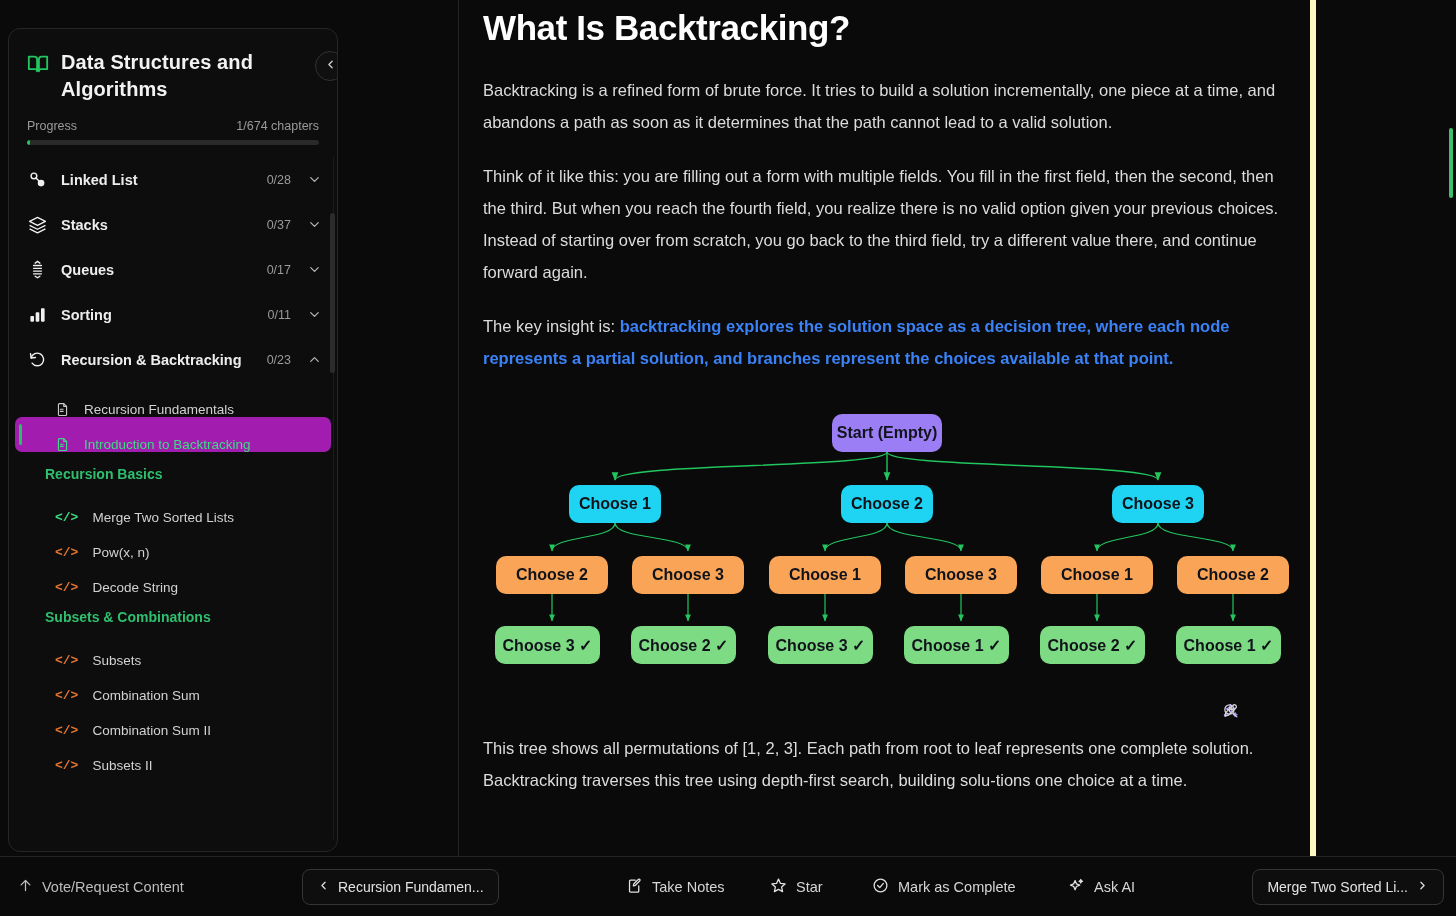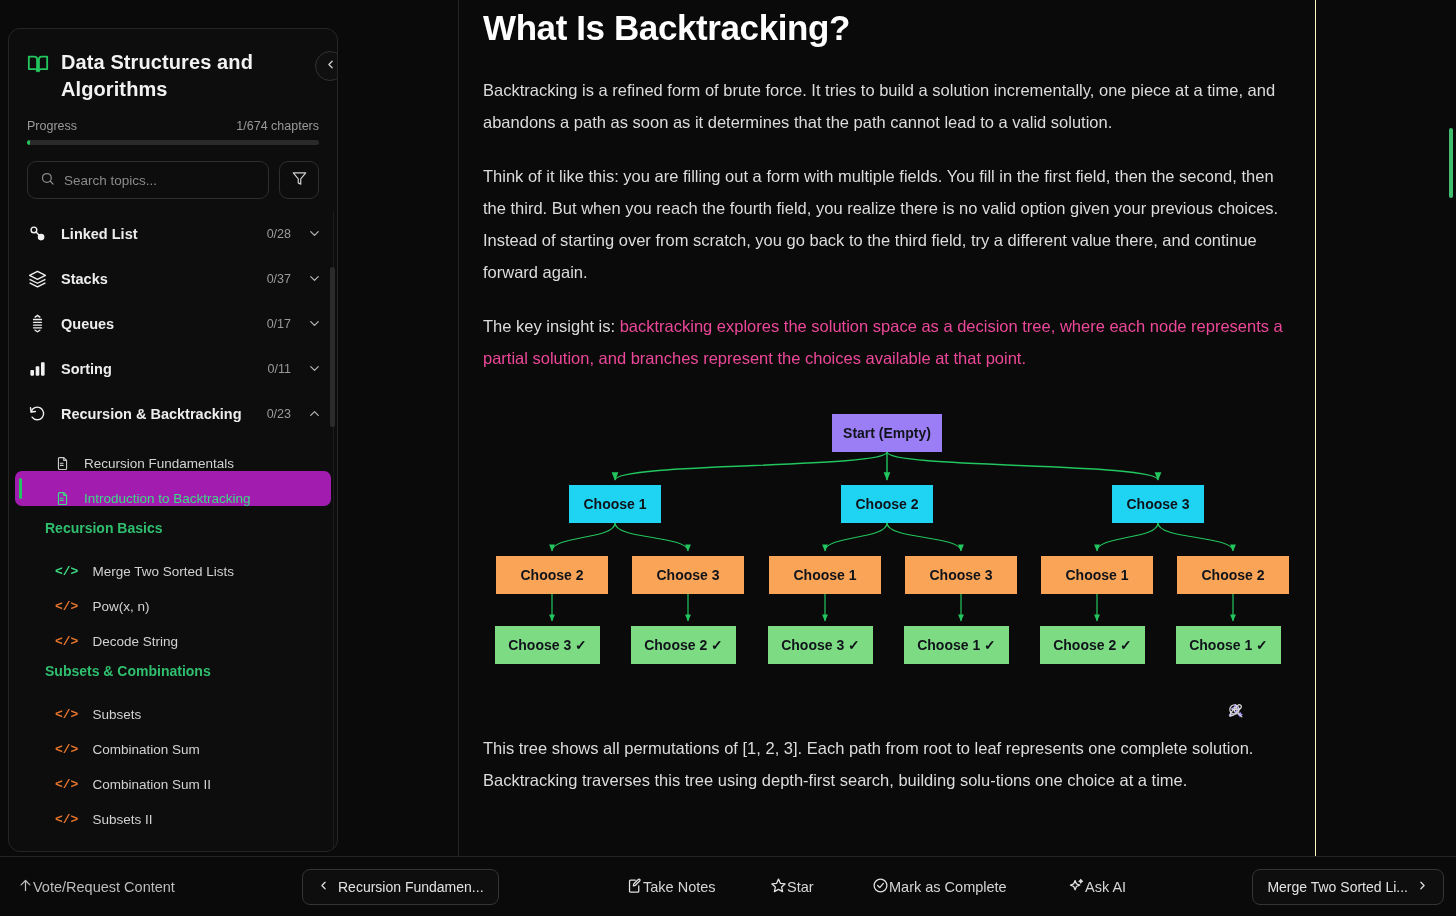--- a/index.html
+++ b/index.html
@@ -96,37 +96,37 @@
     background: #2b2b2b; border-radius: 3px;
   }
   .sb-scroll-track {
     position: absolute; right: 3.5px; top: 0; width: 1px; height: 682px;
     background: #1b1b1b;
   }
 
   
   .main {
     position: absolute; left: 458px; top: 0; width: 858px; height: 860px;
-    border-left: 1px solid #242424; border-right: 1px solid #fef9c3;
+    border-left: 1px solid #242424; border-right: 6px solid #fef9c3;
     background: #0a0a0a; overflow: hidden; padding: 0 24px;
   }
   h1.page-title {
     font-size: 35px; font-weight: 700; color: #ffffff;
     letter-spacing: -.4px; margin: 8px 0 26px 0;
   }
   p.body-p {
     font-size: 16.5px; line-height: 32px; color: #dcdcdc; margin-bottom: 22px;
   }
-  p.body-p b { font-weight: 400; color: #ec4899; }
+  p.body-p b { font-weight: 700; color: #3b82f6; }
 
   .diagram { position: relative; height: 300px; margin: 22px 0 8px 0; }
   .node {
     position: absolute; display: flex; align-items: center; justify-content: center;
-    font-size: 14px; font-weight: 700; color: #10131a;
-    border-radius: 0; text-align: center;
+    font-size: 16px; font-weight: 700; color: #10131a;
+    border-radius: 10px; text-align: center;
   }
   .n-root { background: #9b7ef5; }
   .n-l1   { background: #1fd3f3; }
   .n-l2   { background: #f9a457; }
   .n-l3   { background: #7ddb83; }
   .diagram svg { position: absolute; left: 0; top: 0; }
   .diag-tools {
     position: absolute; right: 24px; bottom: -6px;
     display: flex; gap: 20px; align-items: center;
   }
@@ -137,21 +137,21 @@
     background: #4ade80; border-radius: 3px; opacity: .85;
   }
 
   
   .bottombar {
     position: absolute; left: 0; bottom: 0; width: 1456px; height: 60px;
     background: #0a0a0a; border-top: 1px solid #242424;
     display: flex; align-items: center;
   }
   .bb-item {
-    display: flex; align-items: center; 
+    display: flex; align-items: center; gap: 9px;
     font-size: 14.5px; color: #d6d6d6; cursor: pointer;
   }
   .vote { position: absolute; left: 18px; }
   .prev-btn {
     position: absolute; left: 302px; height: 36px;
     border: 1px solid #353535; border-radius: 8px; background: #0e0e0e;
     display: flex; align-items: center; gap: 8px; padding: 0 14px;
     font-size: 14px; color: #e2e2e2; cursor: pointer; max-width: 205px;
   }
   .next-btn {
@@ -194,38 +194,20 @@
     </div>
 
     <div class="collapse-btn">
       <span>
         <svg width="13" height="13" viewBox="0 0 24 24" fill="none" stroke="#cfcfcf" stroke-width="2.4" stroke-linecap="round" stroke-linejoin="round">
             <polyline points="15 18 9 12 15 6"></polyline>
           </svg>
       </span>
     </div>
 
-    <div class="search-row">
-      <div class="search-box">
-        <span>
-          <svg width="15" height="15" viewBox="0 0 24 24" fill="none" stroke="#8a8a8a" stroke-width="2" stroke-linecap="round">
-              <circle cx="11" cy="11" r="7"></circle>
-              <line x1="16.5" y1="16.5" x2="21" y2="21"></line>
-            </svg>
-        </span>
-        <input type="text" placeholder="Search topics..." style="">
-      </div>
-      <div class="filter-btn">
-        <span>
-          <svg width="15" height="15" viewBox="0 0 24 24" fill="none" stroke="#cfcfcf" stroke-width="1.9" stroke-linecap="round" stroke-linejoin="round">
-              <polygon points="22 3 2 3 10 12.5 10 19 14 21 14 12.5 22 3"></polygon>
-            </svg>
-        </span>
-      </div>
-    </div>
 
     <div class="nav-scroll" id="nav-scroll">
         <div>
           <div class="topic-row">
             <span class="topic-icon">
               <svg width="19" height="19" viewBox="0 0 24 24" fill="none" stroke="#f0f0f0" stroke-width="1.8" stroke-linecap="round">
                 <circle cx="7.5" cy="7.5" r="3.6"></circle>
                 <line x1="10" y1="10" x2="14" y2="14"></line>
                 <circle cx="16.5" cy="16.5" r="3.3" fill="#f0f0f0"></circle>
               </svg>

